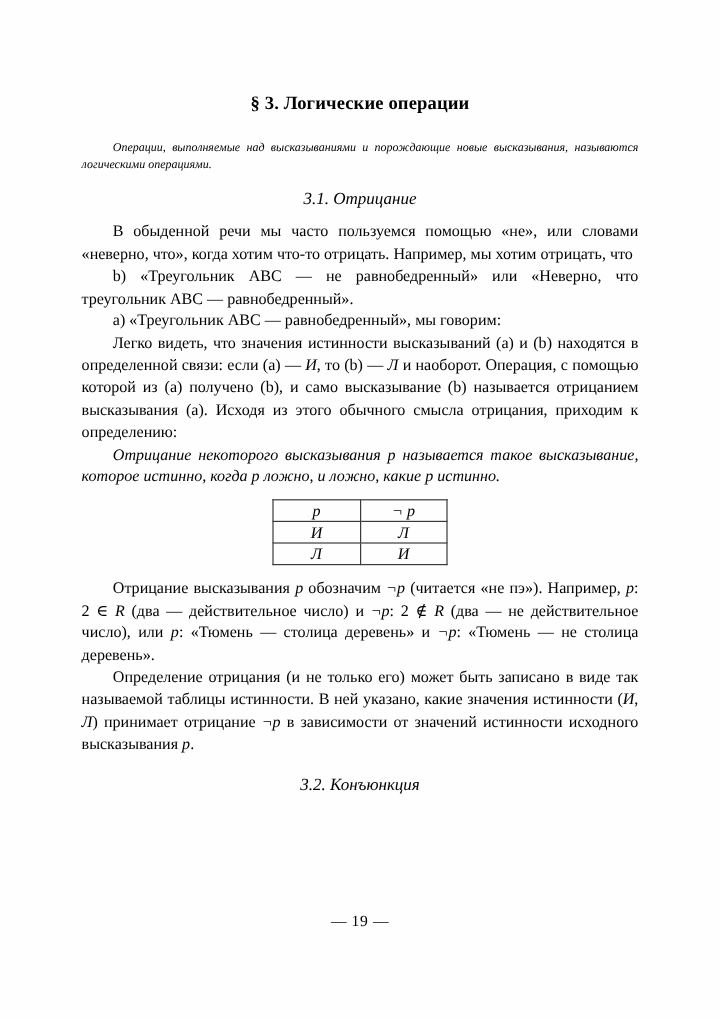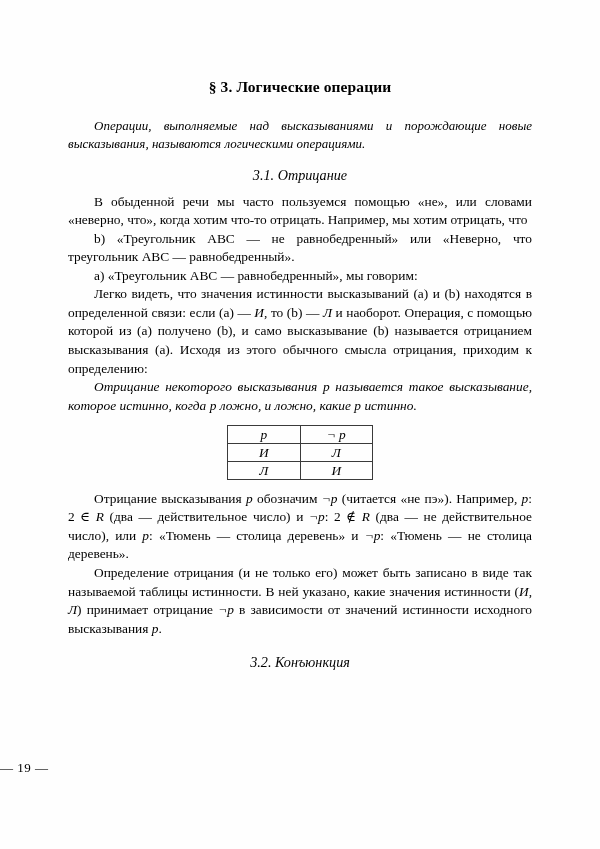--- a/index.html
+++ b/index.html
@@ -31,21 +31,21 @@
   .title {
     text-align: center;
     font-weight: bold;
     font-size: 15.5px;
     letter-spacing: 0.1px;
     margin: 0 0 20px 0;
     line-height: 1.2;
   }
   .intro {
     font-style: italic;
-    font-size: 13px;
+    font-size: 10px;
     line-height: 1.42;
     text-align: justify;
     text-indent: 26px;
     margin: 0 0 13px 0;
   }
   .subhead {
     text-align: center;
     font-weight: normal;
     font-style: italic;
     font-size: 14.2px;
@@ -94,20 +94,21 @@
     font-size: 13.4px;
     height: 17px;
     line-height: 17px;
     padding: 0;
   }
   .pagenum {
     position: absolute;
     left: 0;
     top: 760px;
     width: 600px;
+    text-align: center;
     font-size: 13px;
     letter-spacing: 0.5px;
   }
 </style>
 </head>
 <body>
 
 <div class="page">
   <div class="content">
 

